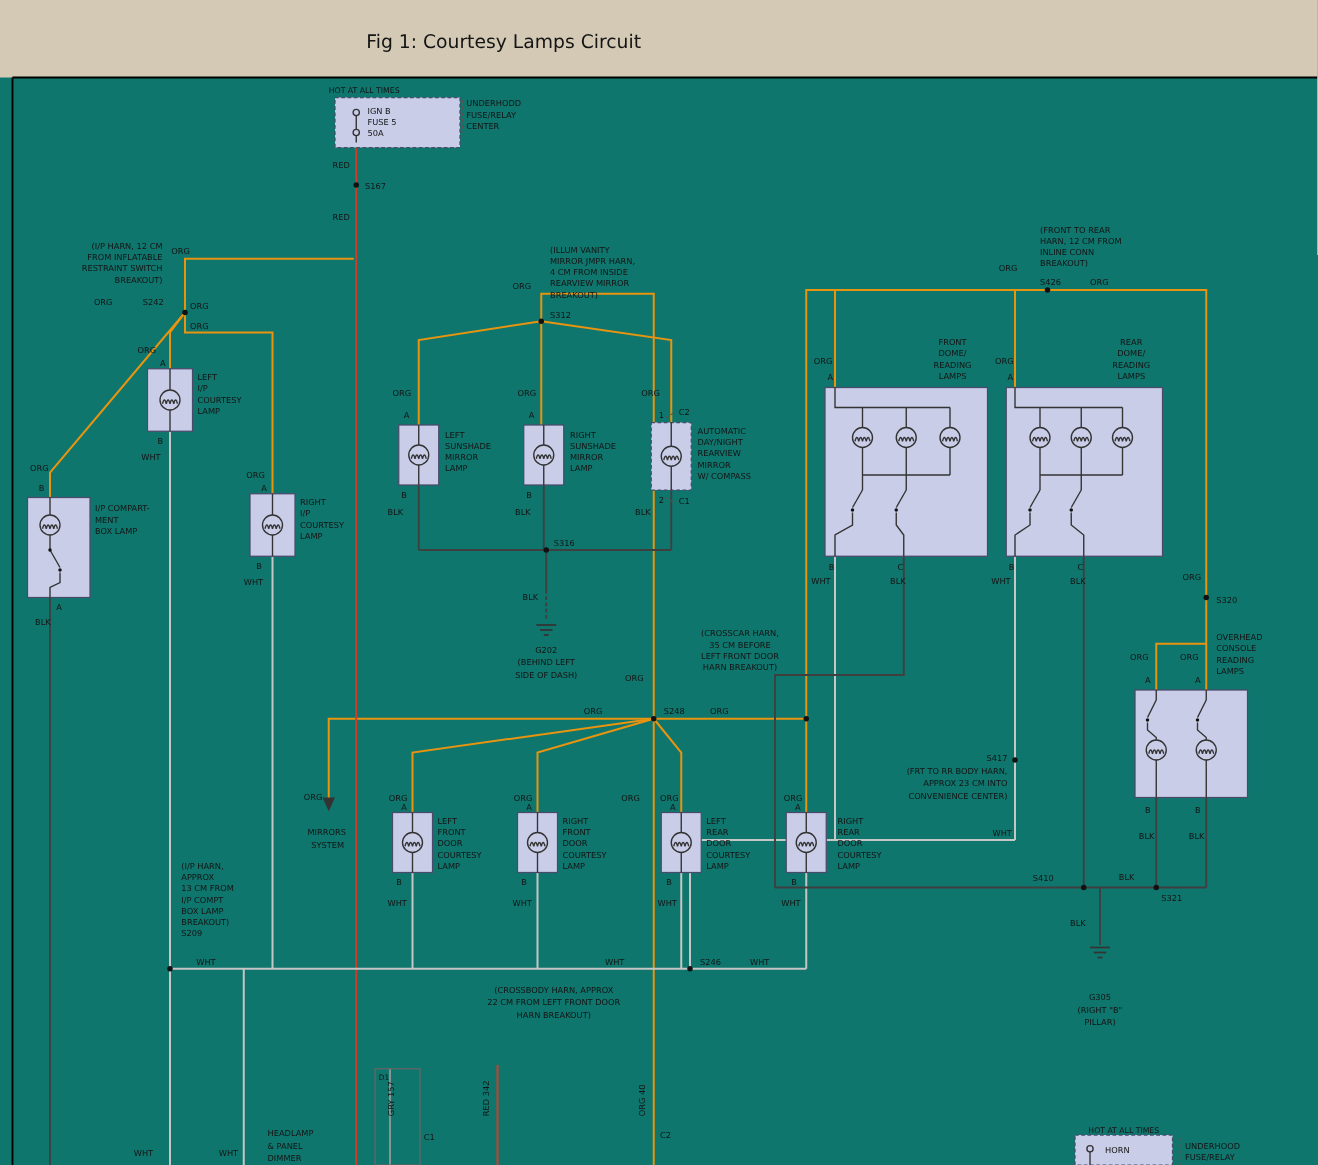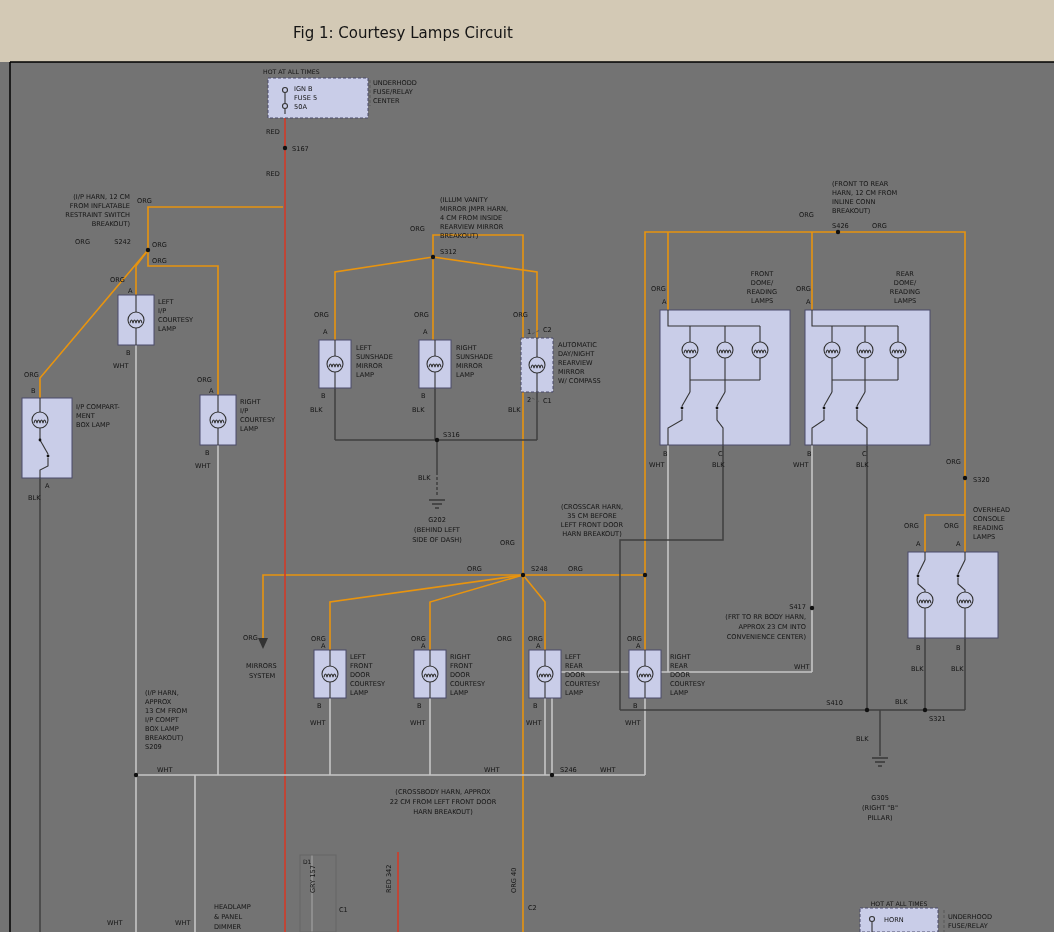--- a/index.html
+++ b/index.html
@@ -1,16 +1,16 @@
 <!DOCTYPE html>
 <html style="--header_bg: #d3c9b5; --wire_red: #d23b28; --wire_org: #e8940f; --wire_wht: #c6c6c6; --wire_blk: #3f3f3f; --wire_gry: #9a9a9a; --box_fill: #c9cde8; --box_stroke: #4a4a6a;"><head>
 <meta charset="utf-8">
 <style>
   html,body{margin:0;padding:0;background:#fff;font-family:"DejaVu Sans",sans-serif;}
-  #page{width:1054px;height:932px;position:relative;overflow:hidden;background:#737373;}
+  #page{width:1054px;height:932px;position:relative;overflow:hidden;background:#0f766e;}
   svg{display:block;}
   text{fill:#141414;font-family:"DejaVu Sans",sans-serif;}
   .hdr{fill:var(--header_bg);}
   .wo{stroke:var(--wire_org);stroke-width:1.6;fill:none;}
   .wr{stroke:var(--wire_red);stroke-width:1.6;fill:none;}
   .ww{stroke:var(--wire_wht);stroke-width:1.6;fill:none;}
   .wb{stroke:var(--wire_blk);stroke-width:1.5;fill:none;}
   .wg{stroke:var(--wire_gry);stroke-width:1.4;fill:none;}
   .bx{fill:var(--box_fill);stroke:var(--box_stroke);stroke-width:1;}
   .bxd{fill:var(--box_fill);stroke:var(--box_stroke);stroke-width:1;stroke-dasharray:3 2;}

